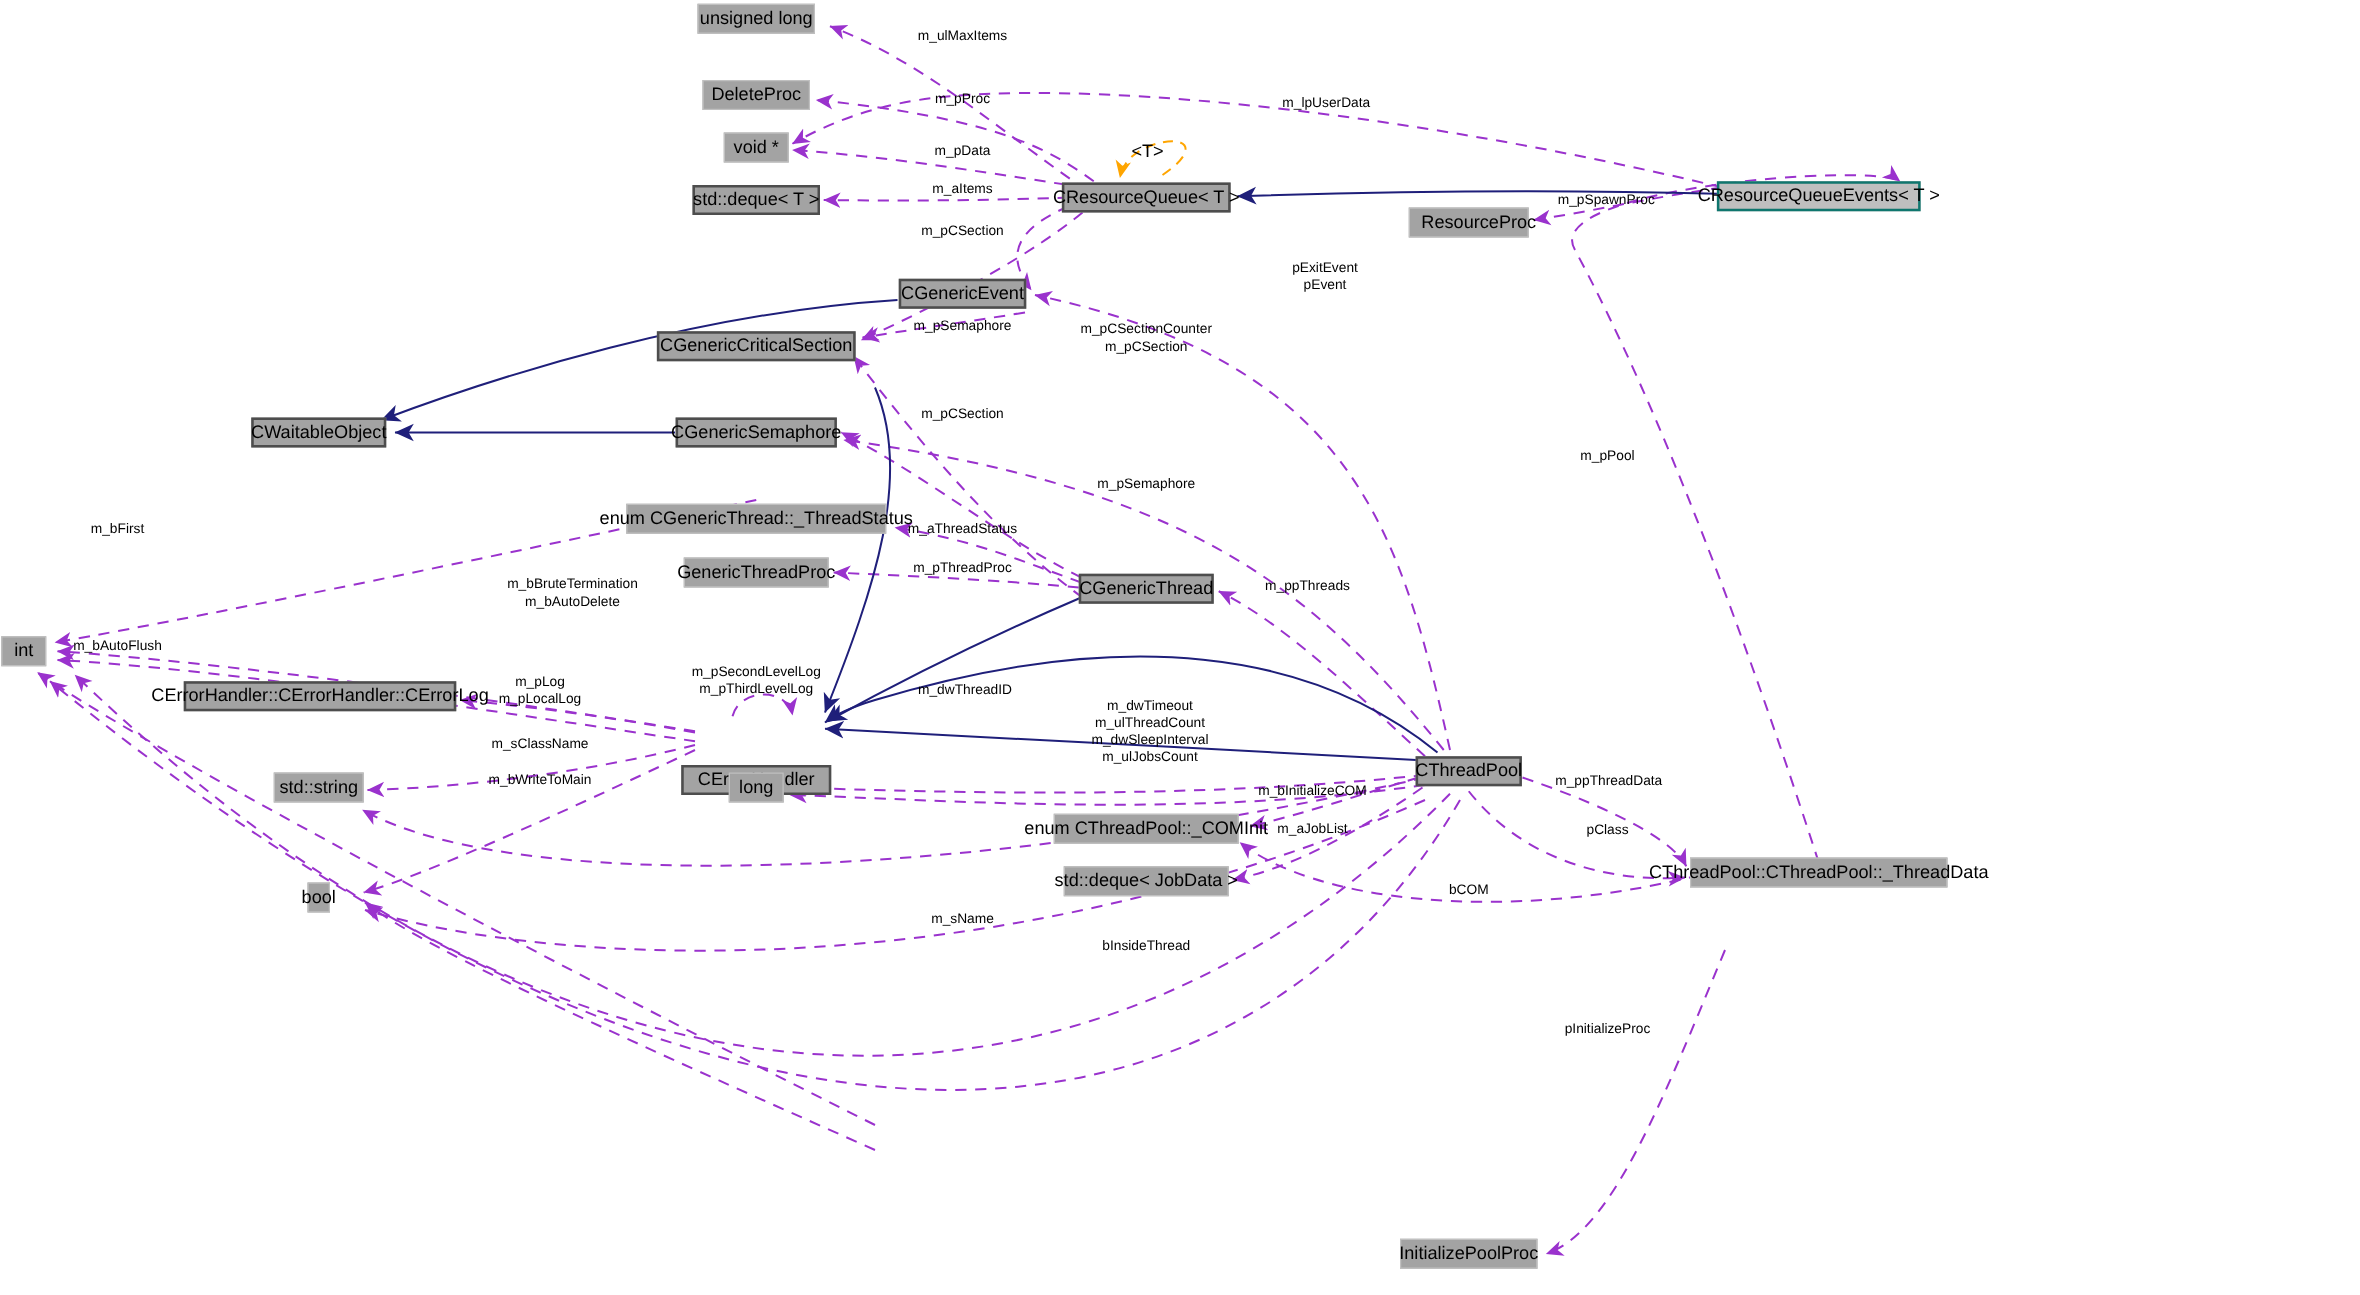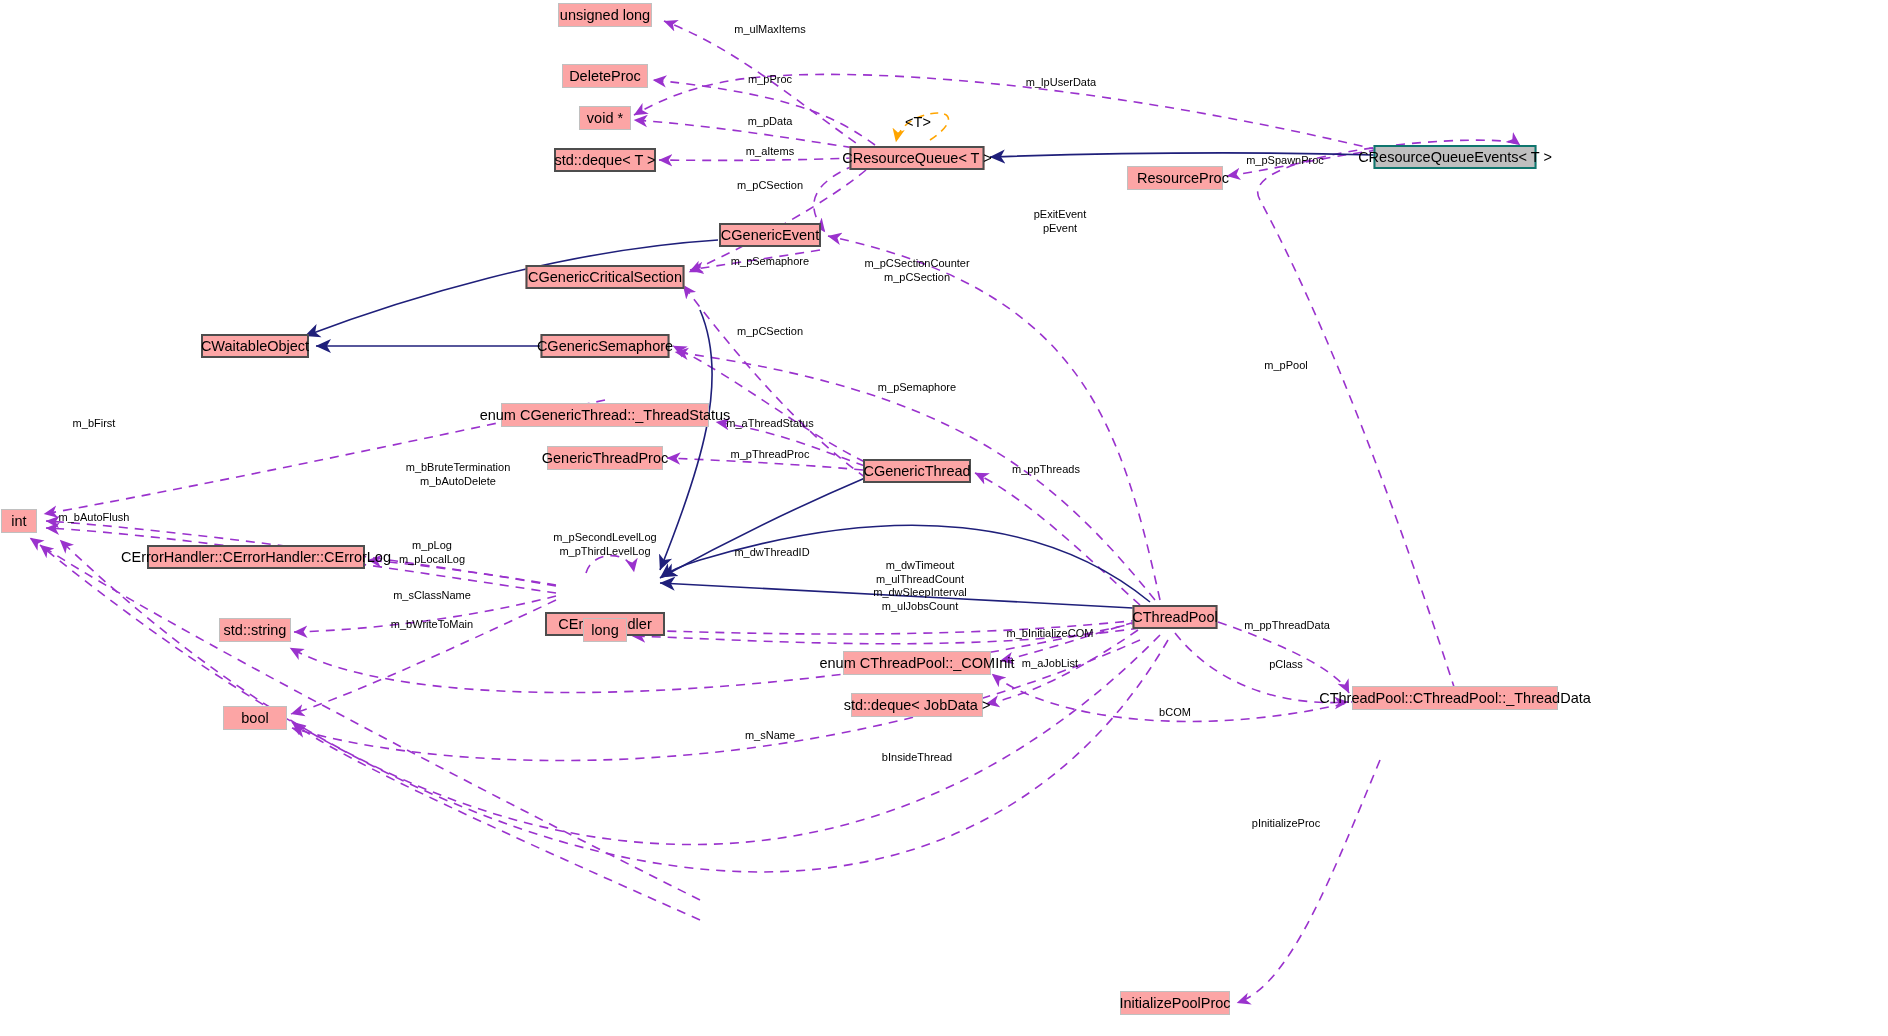--- a/index.html
+++ b/index.html
@@ -21,21 +21,21 @@
     position: absolute;
     left: 0;
     top: 0;
     width: 1888px;
     height: 1036px;
     pointer-events: none;
   }
   .node {
     position: absolute;
     box-sizing: border-box;
-    background: #fca5a5;
+    background: #a3a3a3;
     border: 1px solid #c0c0c0;
     color: #000000;
     font-size: 14.5px;
     line-height: 1;
     white-space: nowrap;
     display: flex;
     align-items: center;
     justify-content: center;
     padding: 0 7px;
     height: 24px;
@@ -245,21 +245,21 @@
   </div>
   <div class="node strong" style="left:1175px;top:617px;width:85px;">
     <span>CThreadPool</span>
   </div>
   <div class="node plain" style="left:917px;top:663px;width:148px;">
     <span>enum CThreadPool::_COMInit</span>
   </div>
   <div class="node plain" style="left:917px;top:705px;width:132px;">
     <span>std::deque&lt; JobData &gt;</span>
   </div>
-  <div class="node plain" style="left:255px;top:718px;width:64px;">
+  <div class="node plain" style="left:255px;top:718px;width:18px;">
     <span>bool</span>
   </div>
   <div class="node plain" style="left:1455px;top:698px;width:206px;">
     <span>CThreadPool::CThreadPool::_ThreadData</span>
   </div>
   <div class="node plain" style="left:1175px;top:1003px;width:110px;">
     <span>InitializePoolProc</span>
   </div>
 
   <div class="tmpl-label" style="left:918px;top:122px;">&lt;T&gt;</div>

